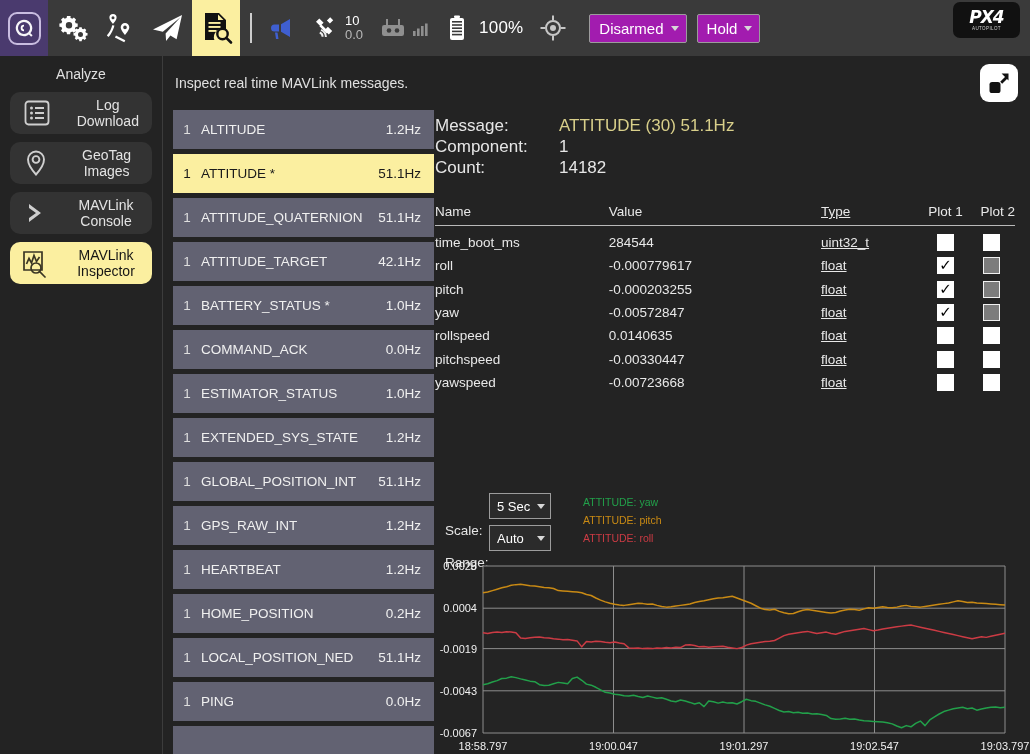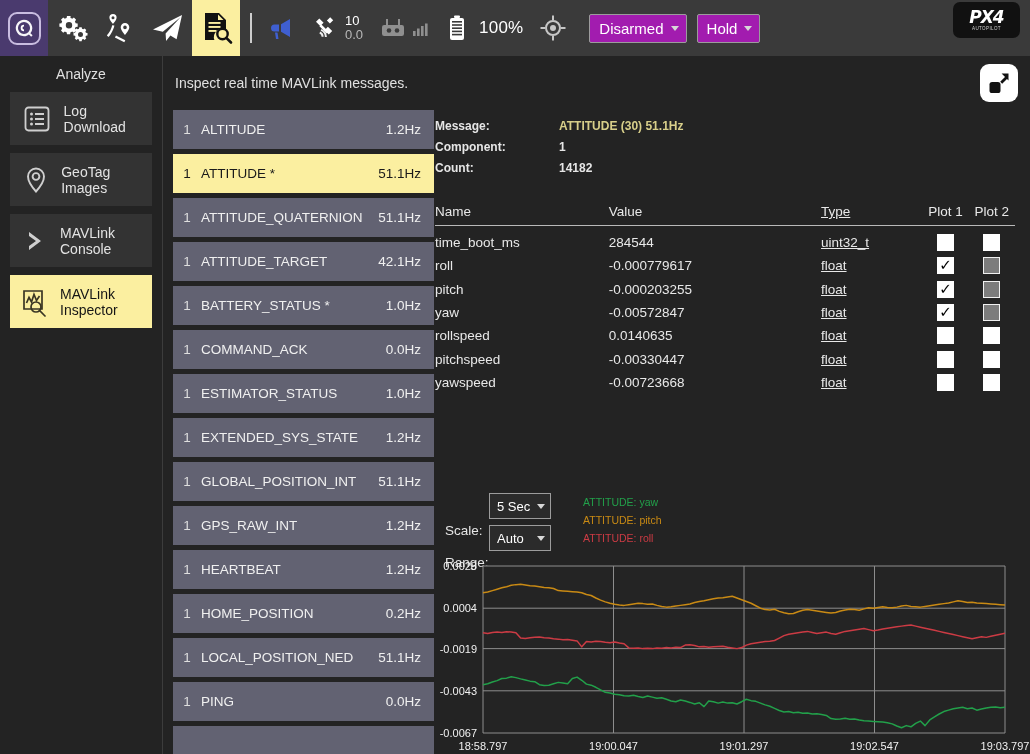--- a/index.html
+++ b/index.html
@@ -71,23 +71,23 @@
   .sidebar {
     position: absolute; top: 56px; left: 0; width: 163px; height: 698px;
     background: #232323;
     border-right: 1px solid #3c3c3c;
   }
   .side-title {
     height: 36px; display: flex; align-items: center; justify-content: center;
     font-size: 14px; color: #e0e0e0;
   }
   .side-item {
-    margin: 0 10px 8px 10px; height: 53px; background: #333333;
+    margin: 0 10px 8px 10px; height: 42px; background: #333333;
     display: flex; align-items: center; gap: 10px; padding-left: 10px;
-    cursor: pointer; border-radius: 0;
+    cursor: pointer; border-radius: 10px; text-align: center;
   }
   .side-item.selected { background: #fbefa0; color: #151515; }
   .side-item .lbl { font-size: 14px; color: #e3e3e3; }
   .side-item.selected .lbl { color: #151515; }
   .side-ico { width: 34px; height: 34px; display: flex; align-items: center; justify-content: center; }
 
   
   .main { position: absolute; top: 56px; left: 164px; width: 866px; height: 698px; background: #232323; }
   .main-head {
     height: 54px; display: flex; align-items: center;
@@ -113,35 +113,35 @@
   .msg-row .num {
     width: 28px; text-align: center; font-size: 13.5px; color: #dedede;
   }
   .msg-row .nm { flex: 1; font-size: 13.5px; color: #f0f0f0; }
   .msg-row .hz { font-size: 13.5px; color: #f0f0f0; }
   .msg-row.selected .num, .msg-row.selected .nm, .msg-row.selected .hz { color: #1a1a1a; }
 
   
   .detail { position: absolute; left: 271px; top: 54px; width: 595px; height: 644px; }
   .meta { padding-top: 5px; }
-  .meta-row { display: flex; height: 21px; align-items: center; font-size: 12px; font-weight: bold; }
+  .meta-row { display: flex; height: 21px; align-items: center; font-size: 17px; }
   .meta-row .k { width: 124px; color: #e6e6e6; }
   .meta-row .v { color: #e6e6e6; }
   .meta-row .v.hl { color: #d8cf8a; }
 
   .fields { margin-top: 26px; width: 580px; }
   .fld-head {
     display: flex; font-size: 13.5px; color: #e8e8e8;
     border-bottom: 1px solid #b9b9b9; padding-bottom: 6px;
   }
   .c-name { width: 180px; }
   .c-val { width: 220px; }
   .c-type { width: 105px; text-decoration: underline; }
   .c-p1 { width: 48px; text-align: center; }
-  .c-p2 { width: 48px; text-align: center; }
+  .c-p2 { width: 48px; text-align: right; }
   .fld-row { display: flex; align-items: center; height: 23.3px; font-size: 13.5px; color: #e8e8e8; }
   .cb {
     width: 17px; height: 17px; background: #ffffff; display: inline-flex;
     align-items: center; justify-content: center; cursor: pointer;
     position: relative;
   }
   .cb.dim { background: #7c7c7c; border: 1px solid #f0f0f0; }
   .cb .chk {
     font-size: 15px; color: #000; line-height: 1;
     font-family: "DejaVu Sans", sans-serif;

